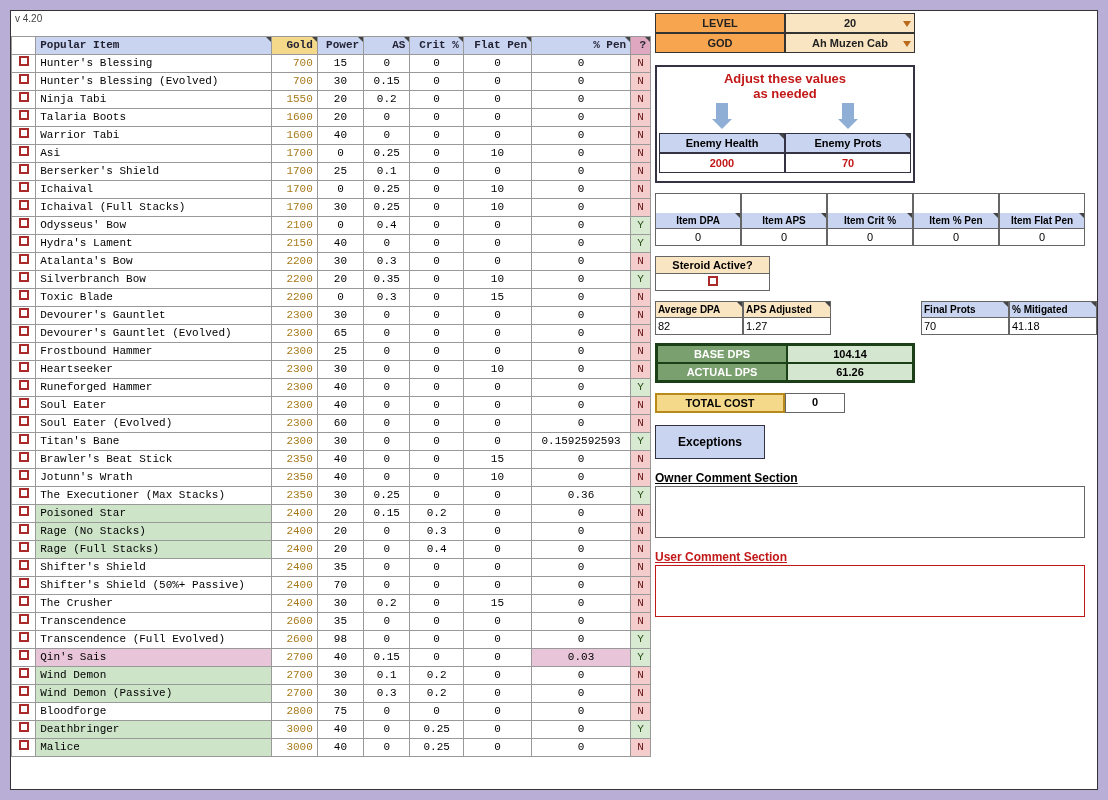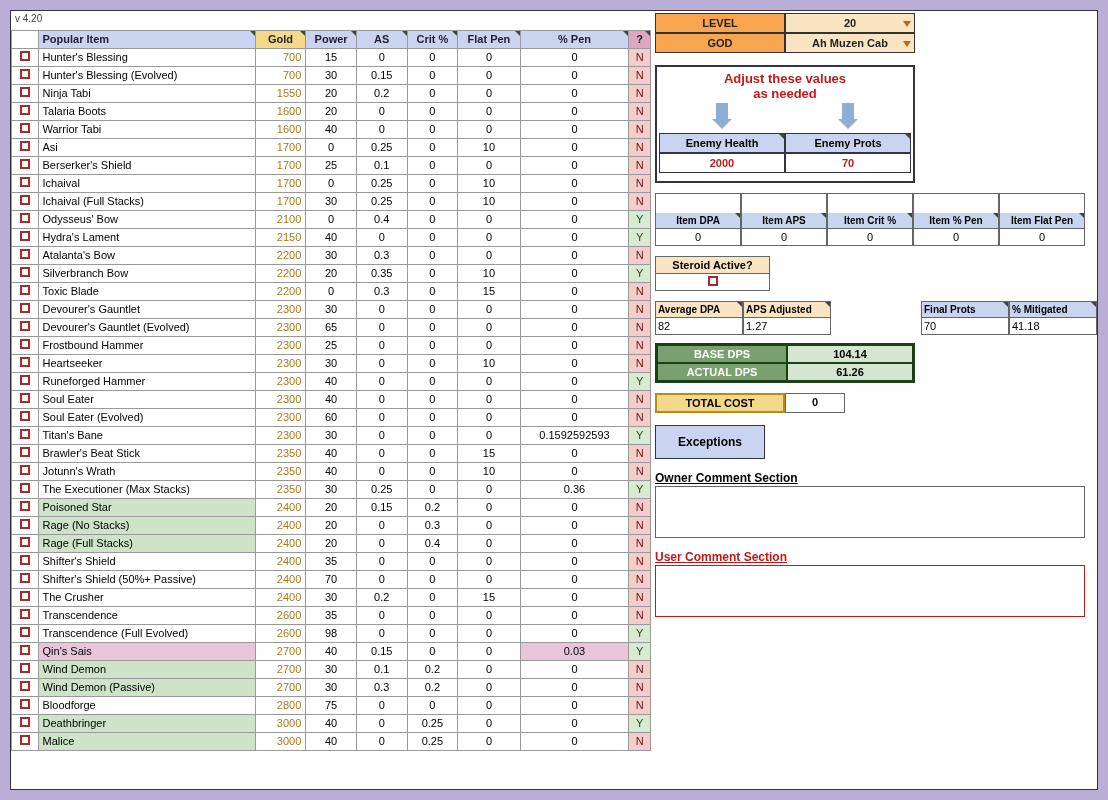--- a/index.html
+++ b/index.html
@@ -30,21 +30,21 @@
     border: 1px solid #999;
     padding: 1px 4px;
     height: 18px;
     line-height: 15px;
     font-size: 11px;
     white-space: nowrap;
   }
   th {
     background: #c8d4f0;
     font-weight: bold;
-    text-align: center;
+    text-align: right;
     color: #223;
   }
   th.gold { background: #f5d98a; }
   th.q { background: #e0a8c0; }
   .cb-col { width:22px; text-align:center; background:#fff; }
   .cb {
     display:inline-block; width:10px; height:10px;
     border:2px solid #aa2a2a; background:#fff;
   }
   .name-col { width: 180px; text-align:left; }
@@ -178,21 +178,21 @@
     border-top:5px solid #444; border-left:5px solid transparent;
   }
   .rel { position:relative; }
 </style>
 </head>
 <body>
 
 <div class="sheet">
   <div class="left">
     <div class="version rel">v 4.20</div>
-    <table style="margin-top:4px;">
+    <table style="margin-top:10px;font-family:Liberation Mono, monospace;">
       <thead>
         <tr>
           <th class="cb-col"></th>
           <th class="name-col rel note">Popular Item</th>
           <th class="gold rel note">Gold</th>
           <th class="rel note">Power</th>
           <th class="rel note">AS</th>
           <th class="rel note">Crit %</th>
           <th class="rel note">Flat Pen</th>
           <th class="rel note">% Pen</th>

